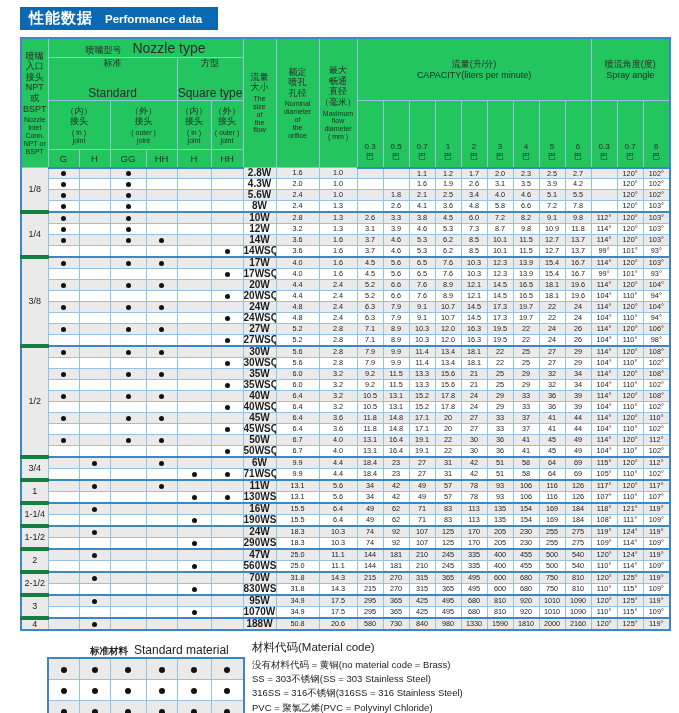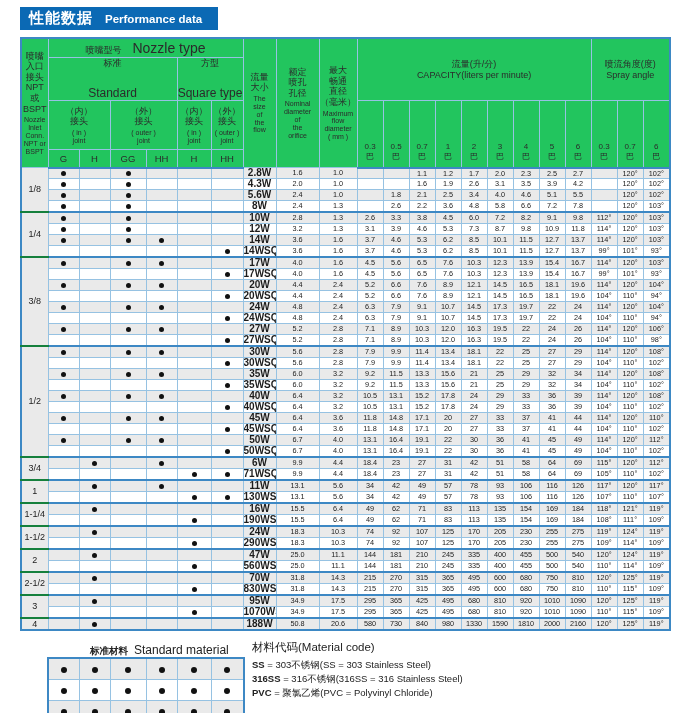--- a/index.html
+++ b/index.html
@@ -26,40 +26,40 @@
   .en-lg{font-size:9px;margin-top:1px}
   .en-md{font-size:12px;margin-top:18px}
   .en-inline{font-size:14px;margin-left:11px;color:#2b2b2b}
   tr.hA{height:17px} tr.hB{height:31px} tr.hC{height:49px} tr.hD{height:18px}
   th.pressure{vertical-align:bottom;padding-bottom:5px;font-size:8px;line-height:1.25;
               white-space:pre-line;border-bottom:2px solid #3d88c4}
   th.thread{font-size:9.5px;font-weight:bold;border-bottom:2px solid #3d88c4}
 
   .main tbody td{height:11px;font-size:7.3px;line-height:1;color:#1c1c1c}
   .main tbody tr.shade td{background:#eaeaea}
-  .main tbody td.size-cell{background:#fff;font-size:9px;border-bottom:2px solid #15803d}
+  .main tbody td.size-cell{background:#fff;font-size:9px;border-bottom:4px solid #15803d}
   .main tbody td.model{font-weight:bold;font-size:10px}
   .main tbody tr.group-end td{border-bottom:2px solid #3d88c4}
 
   .dot{display:inline-block;width:5px;height:5px;border-radius:50%;background:#111;vertical-align:middle}
   .dot-lg{width:6px;height:6px}
 
   
   .mat-header{position:absolute;left:90px;top:643px;display:flex;gap:6px;align-items:baseline}
   .mat-header .mh-zh{font-size:9.5px;font-weight:bold;color:#222}
   .mat-header .mh-en{font-size:12px;color:#222}
   table.materials{position:absolute;left:47px;top:657px;width:196px;border-collapse:collapse;
                   table-layout:fixed;border:2px solid #3d88c4}
   .materials td{border:1px solid #96c2e2;height:10px;text-align:center;vertical-align:middle}
   .materials tr.shade td{background:#eaeaea}
 
   .legend{position:absolute;left:252px;top:640px;width:420px}
   .legend-title{font-size:11.5px;color:#222;margin-bottom:3px}
   .legend-line{font-size:9.5px;line-height:14.2px;color:#222}
-  .legend-line b{font-weight:bold}
+  .legend-line b{font-weight:normal}
 </style>
 </head>
 <body>
 
 <div class="page">
 
   <div class="title-bar">
     <span class="title-zh">性能数据</span>
     <span class="title-en">Performance data</span>
   </div>
@@ -290,21 +290,21 @@
           <td class="dot-cell"></td>
           <td class="dot-cell"><span class="dot"></span></td>
           <td class="dot-cell"></td>
           <td class="dot-cell"></td>
           <td class="dot-cell"></td>
           <td class="model">8W</td>
           <td>2.4</td>
           <td>1.3</td>
           <td></td>
           <td>2.6</td>
-          <td>2.2</td>
+          <td>4.1</td>
           <td>3.6</td>
           <td>4.8</td>
           <td>5.8</td>
           <td>6.6</td>
           <td>7.2</td>
           <td>7.8</td>
           <td></td>
           <td>120°</td>
           <td>103°</td>
         </tr>
@@ -1211,19 +1211,20 @@
           <td><span class="dot dot-lg"></span></td>
           <td><span class="dot dot-lg"></span></td>
           <td><span class="dot dot-lg"></span></td>
         </tr>
       </tbody>
   </table>
 
   <div class="legend">
     <div class="legend-title">材料代码(Material code)</div>
     <div id="legend-lines">
+        <div class="legend-line">没有材料代码 = 黄铜(no material code = Brass)</div>
         <div class="legend-line"><b>SS</b> = 303不锈钢(SS = 303 Stainless Steel)</div>
         <div class="legend-line"><b>316SS</b> = 316不锈钢(316SS = 316 Stainless Steel)</div>
         <div class="legend-line"><b>PVC</b> = 聚氯乙烯(PVC = Polyvinyl Chloride)</div>
       </div>
   </div>
 
 </div>
 
 </body></html>

